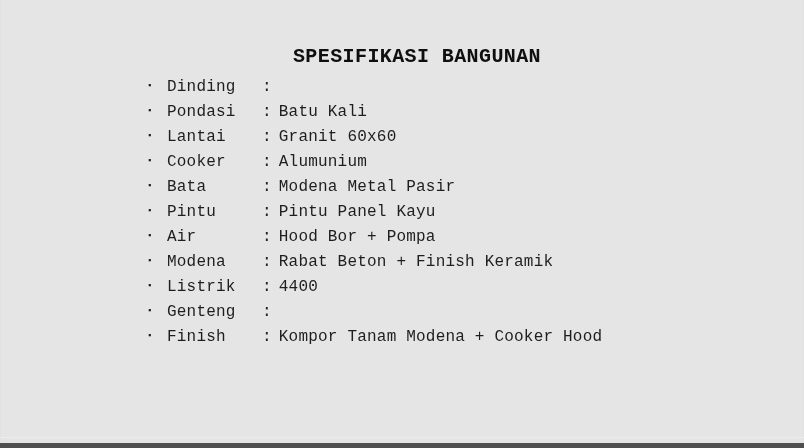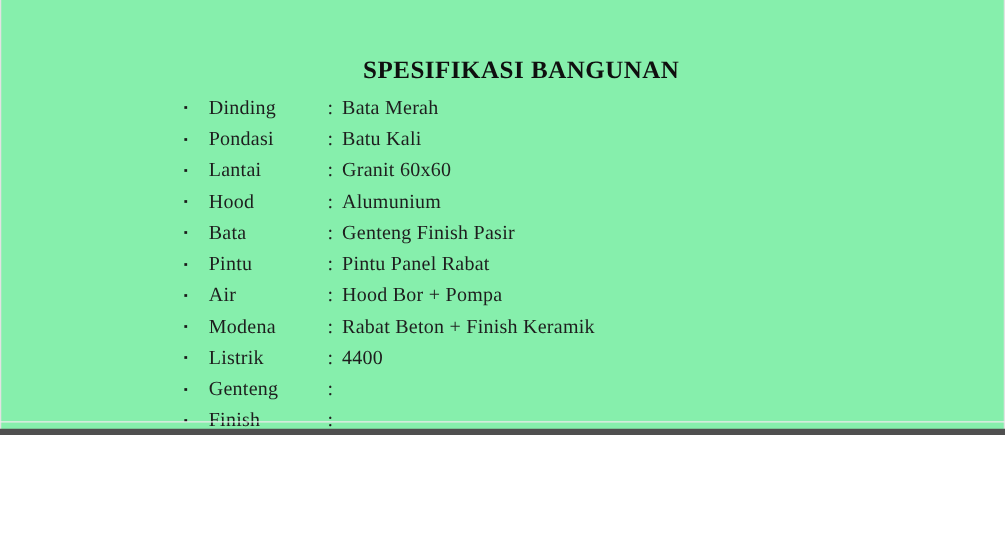--- a/index.html
+++ b/index.html
@@ -3,24 +3,24 @@
 <meta charset="utf-8">
 <style>
   html, body {
     margin: 0;
     padding: 0;
     background: #ffffff;
   }
   .slide {
     position: relative;
     width: 804px;
-    height: 348px;
-    background: #86efac;
+    height: 448px;
+    background: #e5e5e5;
     overflow: hidden;
-    font-family: Liberation Serif, serif;
+    font-family: Liberation Mono, monospace;
     box-sizing: border-box;
   }
   .title {
     position: absolute;
     top: 45px;
     left: 0;
     width: 100%;
     margin: 0;
     text-align: center;
     transform: translateX(15px);
@@ -92,56 +92,55 @@
 
 <div class="slide">
 
   <h1 class="title">SPESIFIKASI BANGUNAN</h1>
 
   <ul class="spec-list" id="spec-list">
     <li class="spec-row">
       <span class="bullet">▪</span>
       <span class="label">Dinding</span>
       <span class="sep">:</span>
-      <span class="value">Bata Merah</span>
     </li>
 
     <li class="spec-row">
       <span class="bullet">▪</span>
       <span class="label">Pondasi</span>
       <span class="sep">:</span>
       <span class="value">Batu Kali</span>
     </li>
 
     <li class="spec-row">
       <span class="bullet">▪</span>
       <span class="label">Lantai</span>
       <span class="sep">:</span>
       <span class="value">Granit 60x60</span>
     </li>
 
     <li class="spec-row">
       <span class="bullet">▪</span>
-      <span class="label">Hood</span>
+      <span class="label">Cooker</span>
       <span class="sep">:</span>
       <span class="value">Alumunium</span>
     </li>
 
     <li class="spec-row">
       <span class="bullet">▪</span>
       <span class="label">Bata</span>
       <span class="sep">:</span>
-      <span class="value">Genteng Finish Pasir</span>
+      <span class="value">Modena Metal Pasir</span>
     </li>
 
     <li class="spec-row">
       <span class="bullet">▪</span>
       <span class="label">Pintu</span>
       <span class="sep">:</span>
-      <span class="value">Pintu Panel Rabat</span>
+      <span class="value">Pintu Panel Kayu</span>
     </li>
 
     <li class="spec-row">
       <span class="bullet">▪</span>
       <span class="label">Air</span>
       <span class="sep">:</span>
       <span class="value">Hood Bor + Pompa</span>
     </li>
 
     <li class="spec-row">
@@ -161,20 +160,21 @@
     <li class="spec-row">
       <span class="bullet">▪</span>
       <span class="label">Genteng</span>
       <span class="sep">:</span>
     </li>
 
     <li class="spec-row">
       <span class="bullet">▪</span>
       <span class="label">Finish</span>
       <span class="sep">:</span>
+      <span class="value">Kompor Tanam Modena + Cooker Hood</span>
     </li>
   </ul>
 
   <div class="edge-line edge-left"></div>
   <div class="edge-line edge-right"></div>
   <div class="bottom-divider"></div>
   <div class="bottom-bar"></div>
 
 </div>
 

